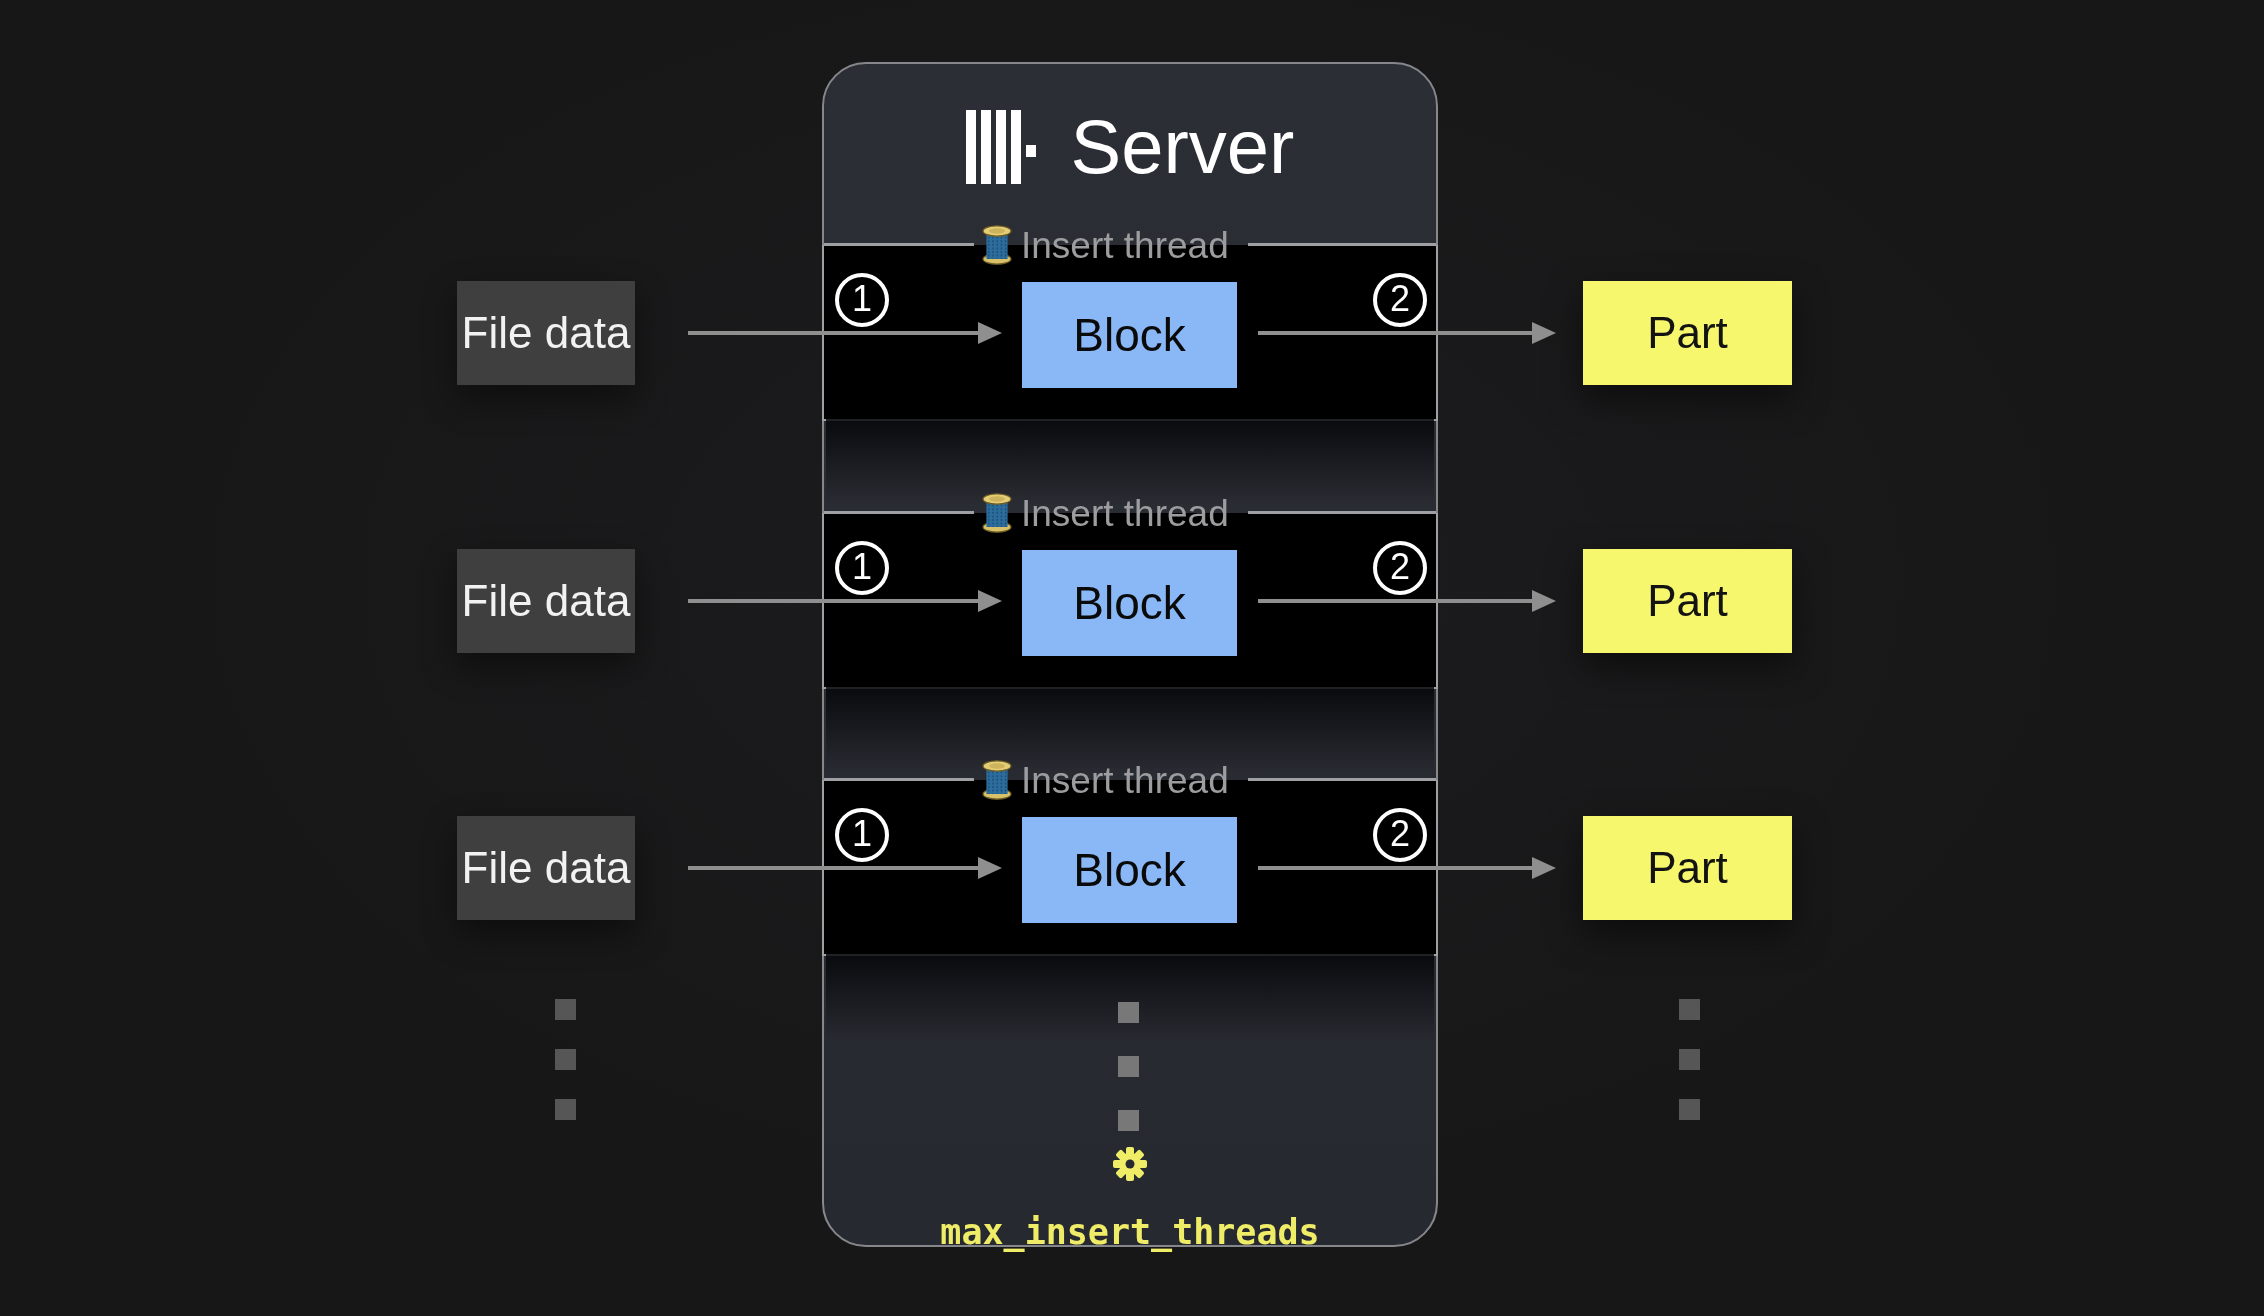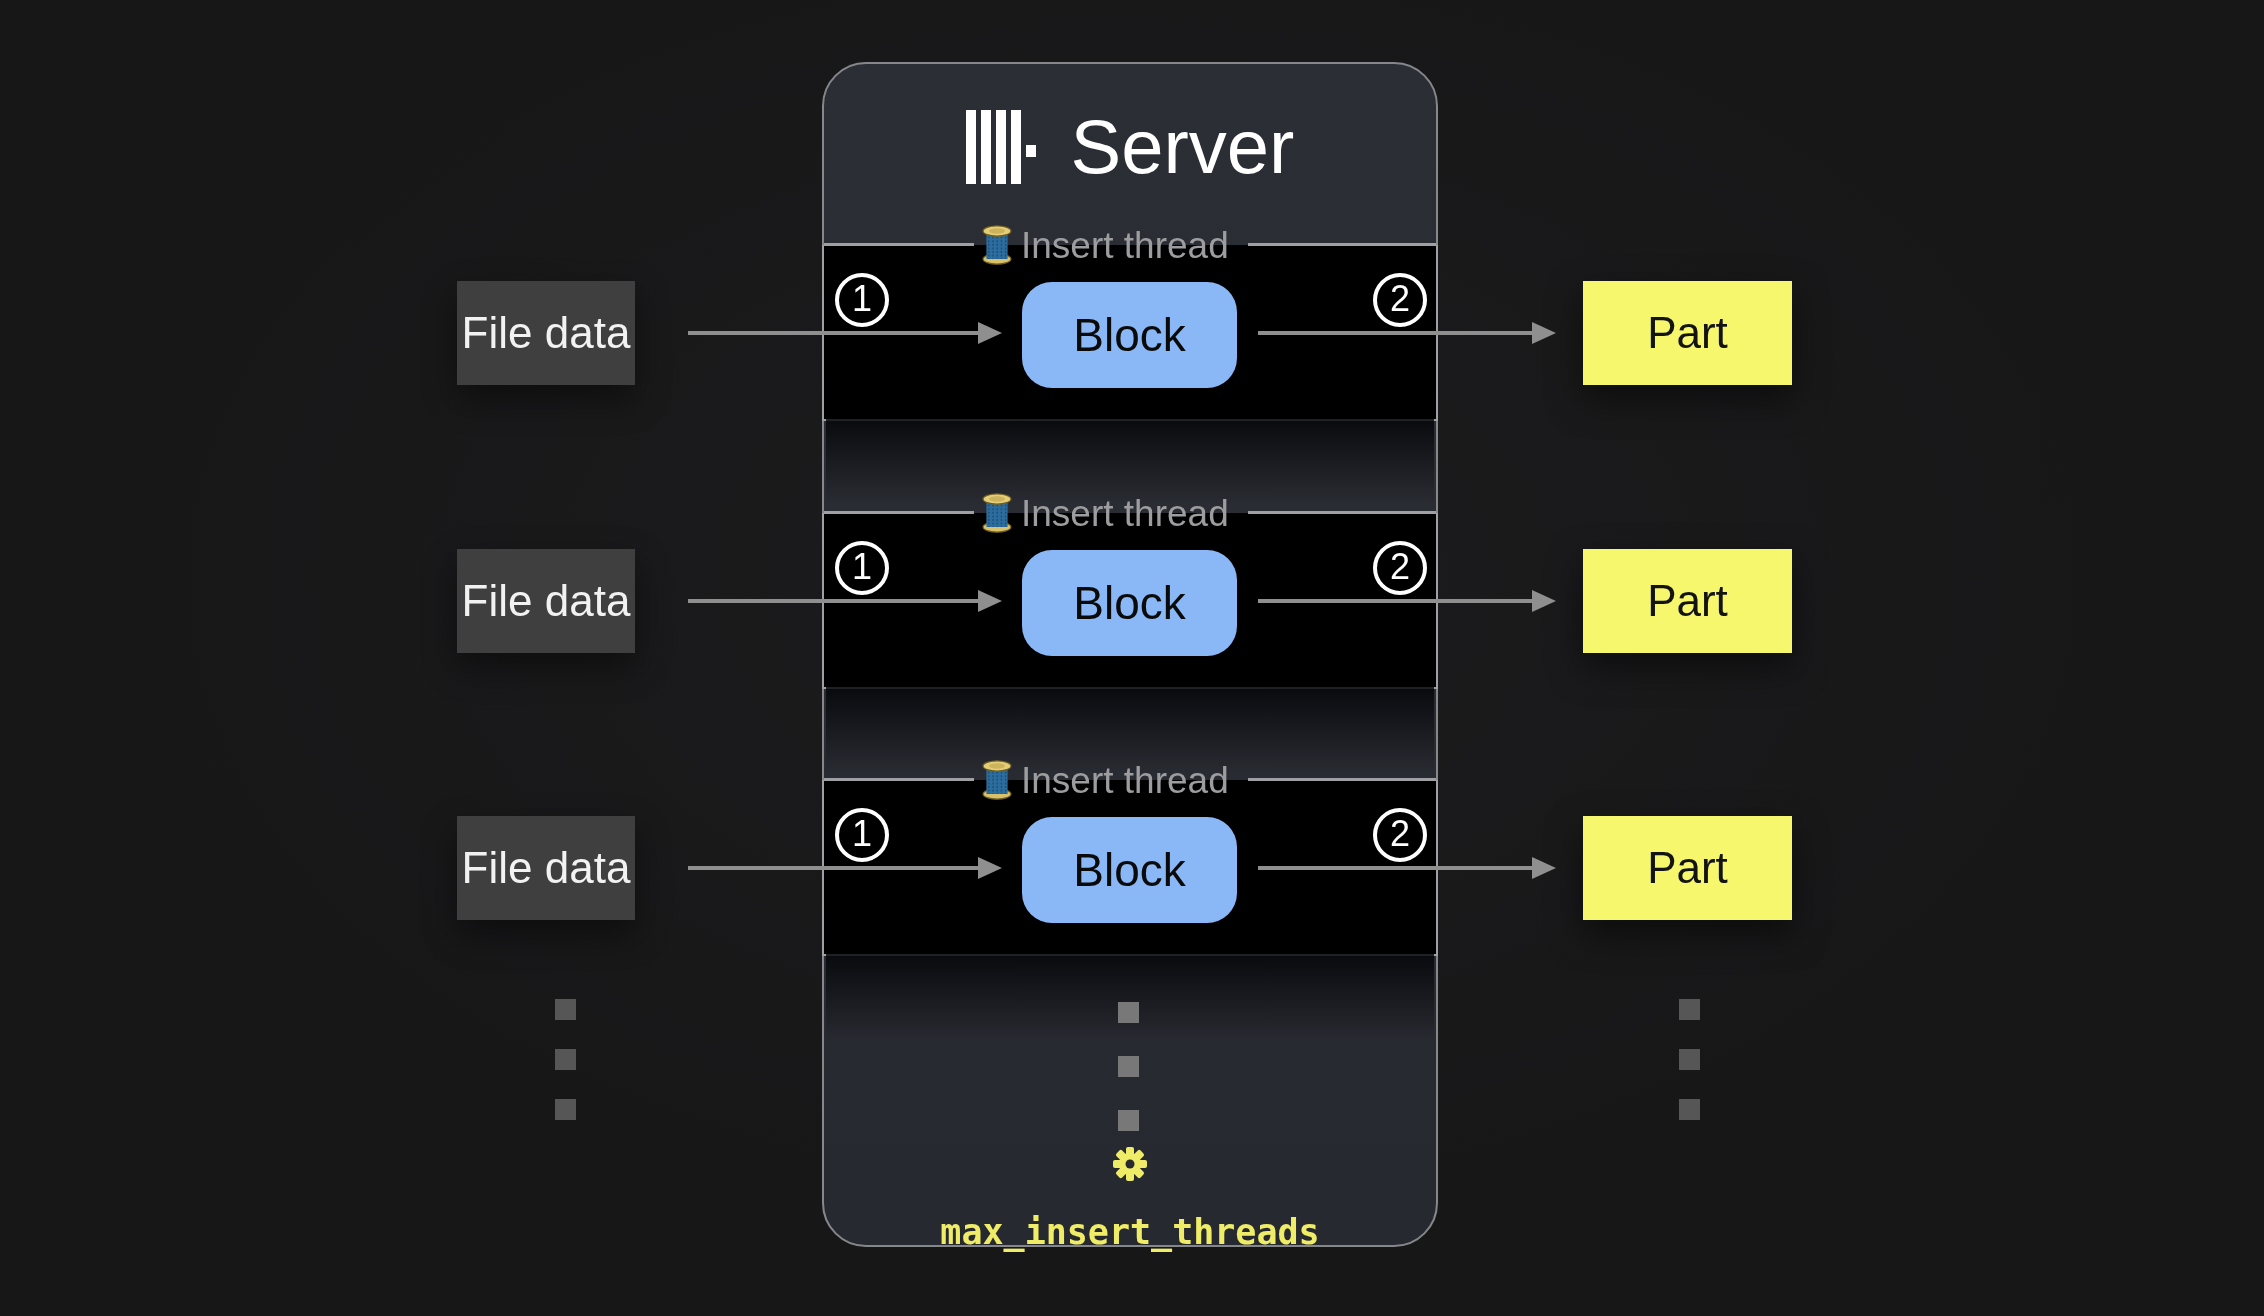--- a/index.html
+++ b/index.html
@@ -72,21 +72,21 @@
   .thread-label .lbl-text{color:var(--label_text);font-size:37px;line-height:1;white-space:nowrap;}
   .step-circle{
     position:absolute;top:28px;width:54px;height:54px;border-radius:50%;
     border:4px solid #ffffff;display:flex;align-items:center;justify-content:center;
   }
   .step-circle.in{left:11px;}
   .step-circle.out{left:549px;}
   .step-circle span{color:#ffffff;font-size:36px;line-height:1;transform:translateY(-1px);}
   .block-box{
     position:absolute;left:198px;top:37px;width:215px;height:106px;
-    background:var(--block_fill);display:flex;align-items:center;justify-content:center;border-radius:30px;
+    background:var(--block_fill);display:flex;align-items:center;justify-content:center;
   }
   .block-box span{color:var(--block_text);font-size:46px;}
 
   
   .mid-dot{position:absolute;left:294px;width:21px;height:21px;background:var(--dot_mid);}
   .mid-dot.d1{top:938px;} .mid-dot.d2{top:992px;} .mid-dot.d3{top:1046px;}
   .gear-wrap{position:absolute;left:50%;top:1082px;transform:translateX(-50%);width:36px;height:36px;}
   .setting-label{
     position:absolute;left:0;right:0;top:1128px;text-align:center;
     font-family:"DejaVu Sans Mono","Liberation Mono",monospace;

